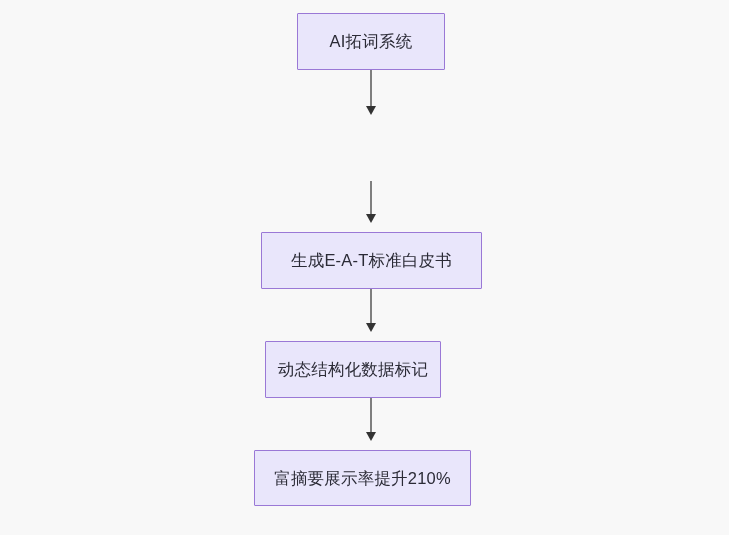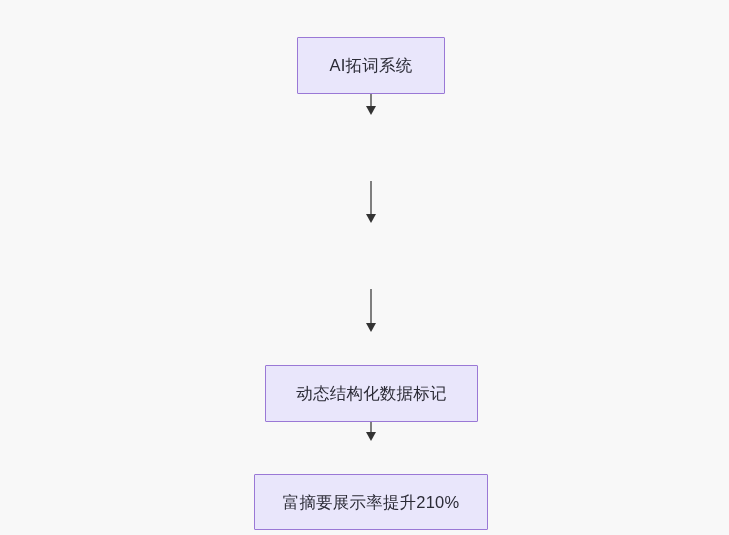--- a/index.html
+++ b/index.html
@@ -25,21 +25,20 @@
     border: 1.6px solid #9a78d6;
     border-radius: 1px;
     display: flex;
     align-items: center;
     justify-content: center;
     color: #2b2b36;
     font-size: 16.5px;
     line-height: 1;
     letter-spacing: 0.2px;
     white-space: nowrap;
-    margin-top: 24px;
   }
   .node-label {
     display: block;
   }
   .edge {
     position: absolute;
     width: 2px;
     background: #7f7f7f;
     left: 50%;
     transform: translateX(-50%);
@@ -78,22 +77,25 @@
   <div class="edge-group">
     <div class="edge" style="left:371px; top:398px; height:34px;"></div>
     <div class="edge-arrow" style="left:371px; top:432px;"></div>
   </div>
 
   <div class="node" style="left:297px; top:13px; width:148px; height:57px;">
     <span class="node-label">AI拓词系统</span>
   </div>
 
 
+  <div class="node" style="left:261px; top:232px; width:221px; height:57px;">
+    <span class="node-label">生成E-A-T标准白皮书</span>
+  </div>
 
-  <div class="node" style="left:265px; top:341px; width:213px; height:57px;align-items:center;">
+  <div class="node" style="left:265px; top:341px; width:176px; height:57px;align-items:center;">
     <span class="node-label">动态结构化数据标记</span>
   </div>
 
-  <div class="node" style="left:254px; top:450px; width:234px; height:56px;align-items:center;">
+  <div class="node" style="left:254px; top:450px; width:217px; height:56px;align-items:center;">
     <span class="node-label">富摘要展示率提升210%</span>
   </div>
 
 </div>
 
 </body></html>

